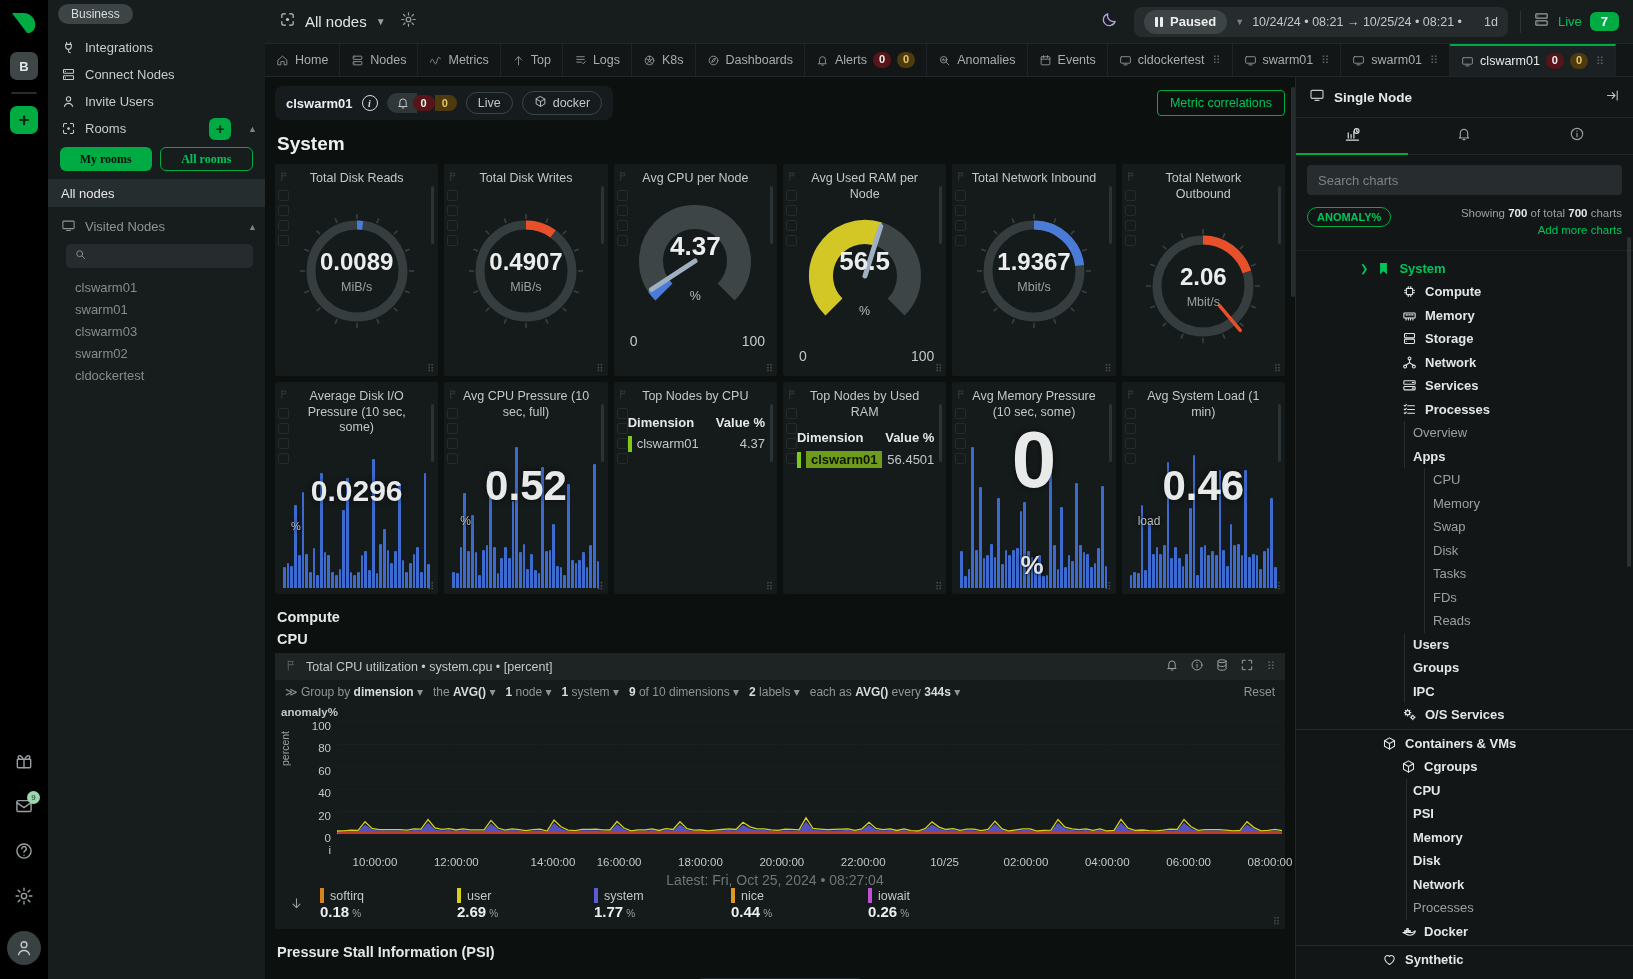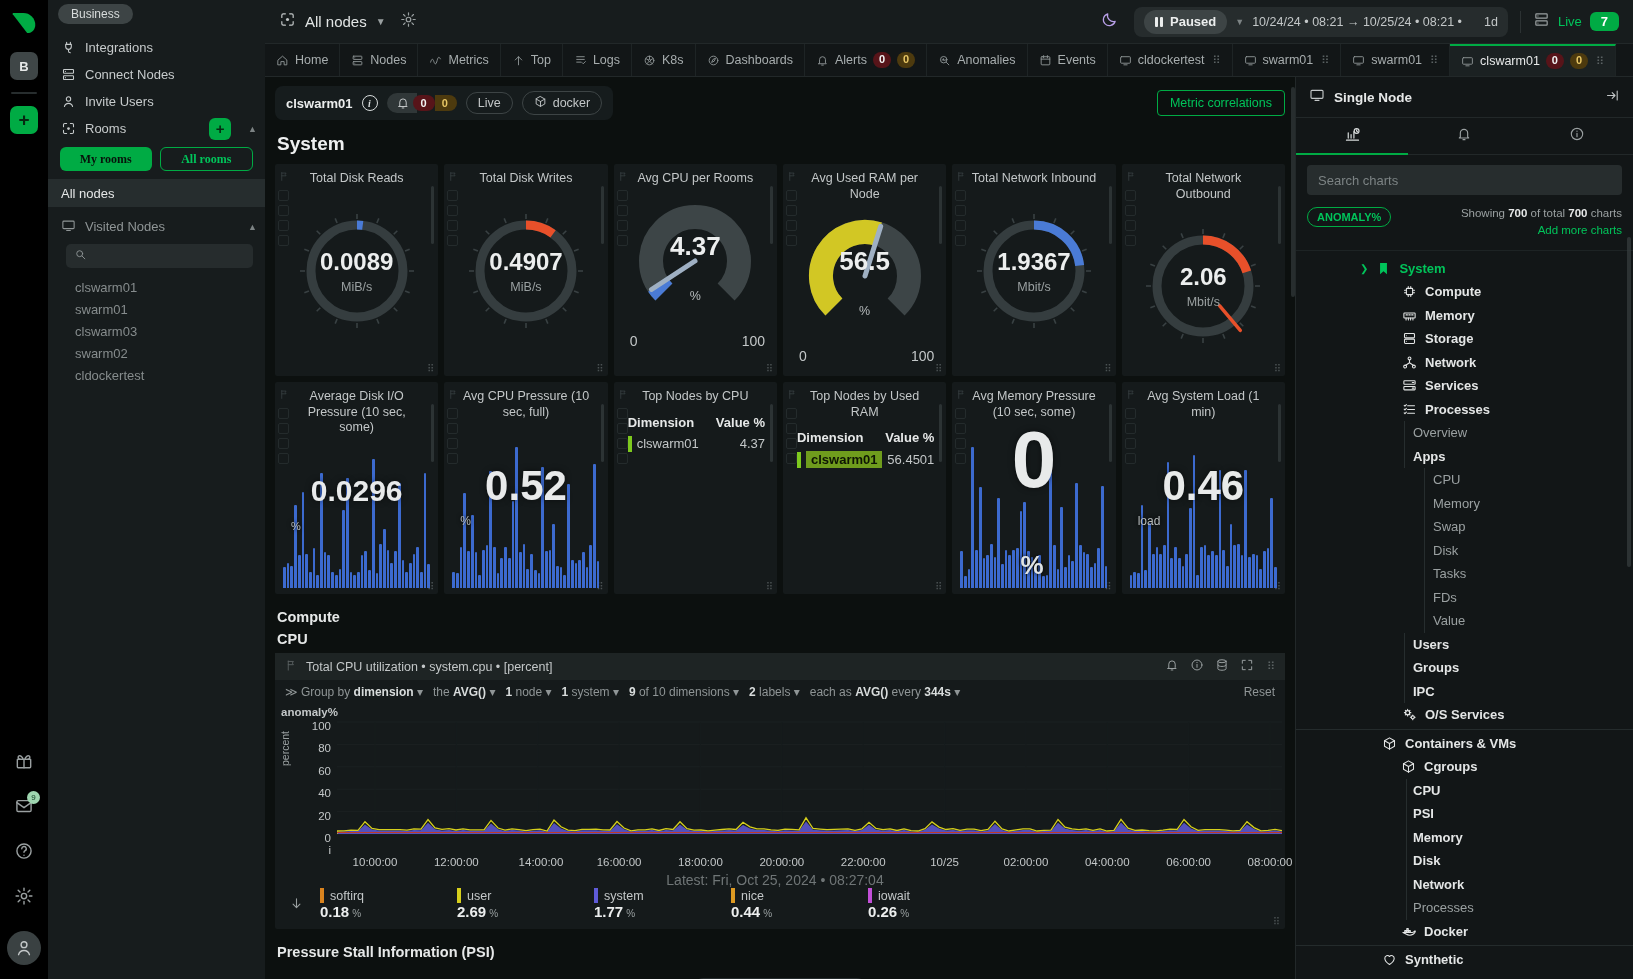--- a/index.html
+++ b/index.html
@@ -538,21 +538,21 @@
             <path d="M6 3.5v17M6 4.5h9.5l-2 3 2 3H6"></path>
           </svg></span>
         <span class="lrail">
           <i></i>
           <i></i>
           <i></i>
           <i></i>
         </span>
         <span class="rbar"></span>
         <span class="resize">⠿</span>
-        <div class="t-title">Avg CPU per Rooms</div>
+        <div class="t-title">Avg CPU per Node</div>
         <div class="gauge-wrap">
           <svg width="150" height="126" viewBox="0 0 150 126">
             <path d="M43.9 99.1 A44 44 0 1 1 106.1 99.1" stroke="#3d4547" stroke-width="24" fill="none"></path>
             <path d="M43.9 99.1 A44 44 0 0 1 38.2 92.1" stroke="#4a7bd6" stroke-width="24" fill="none"></path>
             <line x1="75" y1="68" x2="31.488752659379045" y2="96.47404704047715" stroke="#9fb0c3" stroke-width="5" stroke-linecap="round"></line>
           </svg>
           <div class="gauge-value">4.37</div>
           <div class="gauge-unit">%</div>
           <div class="gauge-min">0</div>
           <div class="gauge-max">100</div>
@@ -1017,21 +1017,21 @@
           <line x1="933" y1="12" x2="933" y2="124" stroke="#161c1d" stroke-width="1"></line>
           <path d="M0 124 L0.0 121.7 L7.0 121.6 L14.0 121.0 L21.0 121.1 L28.0 114.4 L35.0 119.6 L42.0 120.6 L49.0 120.6 L56.0 120.6 L63.0 120.6 L70.0 121.0 L77.0 120.0 L84.0 120.2 L91.0 112.8 L98.0 119.3 L105.0 120.4 L112.0 119.9 L119.0 120.9 L126.0 119.9 L133.0 120.8 L140.0 120.7 L147.0 120.8 L154.0 113.4 L161.0 119.3 L168.0 120.9 L175.0 120.0 L182.0 120.6 L189.0 121.4 L196.0 120.7 L203.0 120.3 L210.0 121.7 L217.0 113.1 L224.0 118.4 L231.0 121.0 L238.0 121.4 L245.0 120.3 L252.0 120.3 L259.0 120.2 L266.0 120.8 L273.0 120.9 L280.0 114.2 L287.0 119.3 L294.0 121.5 L301.0 120.8 L308.0 120.8 L315.0 119.9 L322.0 121.3 L329.0 119.9 L336.0 120.5 L343.0 114.4 L350.0 119.8 L357.0 121.0 L364.0 120.9 L371.0 121.5 L378.0 121.0 L385.0 120.5 L392.0 120.0 L399.0 120.5 L406.0 114.9 L413.0 118.4 L420.0 120.0 L427.0 120.0 L434.0 120.8 L441.0 121.2 L448.0 120.2 L455.0 120.4 L462.0 120.7 L469.0 111.4 L476.0 119.7 L483.0 120.2 L490.0 120.5 L497.0 120.4 L504.0 120.2 L511.0 120.0 L518.0 121.1 L525.0 120.0 L532.0 114.8 L539.0 119.7 L546.0 120.6 L553.0 120.0 L560.0 121.3 L567.0 120.1 L574.0 121.4 L581.0 121.7 L588.0 119.8 L595.0 114.6 L602.0 118.6 L609.0 120.5 L616.0 119.9 L623.0 121.1 L630.0 120.3 L637.0 120.2 L644.0 121.5 L651.0 120.5 L658.0 114.0 L665.0 120.0 L672.0 121.7 L679.0 120.8 L686.0 119.9 L693.0 119.9 L700.0 121.7 L707.0 121.1 L714.0 121.0 L721.0 112.7 L728.0 118.6 L735.0 120.0 L742.0 120.7 L749.0 119.9 L756.0 121.1 L763.0 120.0 L770.0 121.7 L777.0 121.2 L784.0 112.6 L791.0 119.4 L798.0 121.1 L805.0 120.9 L812.0 121.5 L819.0 121.6 L826.0 121.0 L833.0 120.2 L840.0 120.5 L847.0 112.7 L854.0 118.4 L861.0 121.1 L868.0 120.6 L875.0 120.6 L882.0 120.6 L889.0 121.0 L896.0 121.5 L903.0 121.1 L910.0 114.4 L917.0 119.0 L924.0 121.6 L931.0 121.2 L938.0 120.4 L945.0 121.4 L945 124 Z" fill="#5f5bd8" fill-opacity="0.85"></path>
           <path d="M0 124 L0.0 121.0 L7.0 120.9 L14.0 120.2 L21.0 120.3 L28.0 111.7 L35.0 118.4 L42.0 119.7 L49.0 119.7 L56.0 119.7 L63.0 119.7 L70.0 120.2 L77.0 118.8 L84.0 119.1 L91.0 109.6 L98.0 118.0 L105.0 119.4 L112.0 118.7 L119.0 120.0 L126.0 118.8 L133.0 119.9 L140.0 119.8 L147.0 119.9 L154.0 110.4 L161.0 118.0 L168.0 120.1 L175.0 118.9 L182.0 119.7 L189.0 120.7 L196.0 119.7 L203.0 119.2 L210.0 121.1 L217.0 110.1 L224.0 116.8 L231.0 120.1 L238.0 120.6 L245.0 119.3 L252.0 119.3 L259.0 119.1 L266.0 119.9 L273.0 120.0 L280.0 111.5 L287.0 118.0 L294.0 120.8 L301.0 119.9 L308.0 119.9 L315.0 118.8 L322.0 120.5 L329.0 118.7 L336.0 119.5 L343.0 111.7 L350.0 118.6 L357.0 120.1 L364.0 120.0 L371.0 120.8 L378.0 120.2 L385.0 119.5 L392.0 118.9 L399.0 119.5 L406.0 112.3 L413.0 116.8 L420.0 118.9 L427.0 118.9 L434.0 119.9 L441.0 120.4 L448.0 119.1 L455.0 119.4 L462.0 119.8 L469.0 107.8 L476.0 118.5 L483.0 119.1 L490.0 119.6 L497.0 119.4 L504.0 119.1 L511.0 118.8 L518.0 120.3 L525.0 118.8 L532.0 112.3 L539.0 118.5 L546.0 119.6 L553.0 118.9 L560.0 120.5 L567.0 118.9 L574.0 120.6 L581.0 121.0 L588.0 118.7 L595.0 111.9 L602.0 117.1 L609.0 119.5 L616.0 118.7 L623.0 120.3 L630.0 119.2 L637.0 119.2 L644.0 120.7 L651.0 119.5 L658.0 111.2 L665.0 118.9 L672.0 121.0 L679.0 119.9 L686.0 118.8 L693.0 118.8 L700.0 121.0 L707.0 120.3 L714.0 120.2 L721.0 109.5 L728.0 117.1 L735.0 118.8 L742.0 119.7 L749.0 118.8 L756.0 120.3 L763.0 118.9 L770.0 121.0 L777.0 120.4 L784.0 109.4 L791.0 118.1 L798.0 120.3 L805.0 120.0 L812.0 120.7 L819.0 120.9 L826.0 120.2 L833.0 119.1 L840.0 119.5 L847.0 109.5 L854.0 116.8 L861.0 120.3 L868.0 119.7 L875.0 119.6 L882.0 119.7 L889.0 120.2 L896.0 120.8 L903.0 120.3 L910.0 111.7 L917.0 117.6 L924.0 120.9 L931.0 120.4 L938.0 119.4 L945.0 120.7" fill="none" stroke="#d6cf1c" stroke-width="1.3"></path>
           <line x1="0" y1="122.5" x2="945" y2="122.5" stroke="#c0392b" stroke-width="1"></line>
           <line x1="0" y1="124" x2="945" y2="124" stroke="#39414 3" stroke-width="1"></line>
         </svg>
     </div>
     <div class="xaxis" id="xaxis">
         <span style="left: 38px;">10:00:00</span>
         <span style="left: 119.364px;">12:00:00</span>
-        <span style="left: 204px;">14:00:00</span>
+        <span style="left: 216px;">14:00:00</span>
         <span style="left: 282.091px;">16:00:00</span>
         <span style="left: 363.455px;">18:00:00</span>
         <span style="left: 444.818px;">20:00:00</span>
         <span style="left: 526.182px;">22:00:00</span>
         <span style="left: 607.545px;">10/25</span>
         <span style="left: 688.909px;">02:00:00</span>
         <span style="left: 770.273px;">04:00:00</span>
         <span style="left: 851.636px;">06:00:00</span>
         <span style="left: 933px;">08:00:00</span>
       </div>
@@ -1213,21 +1213,21 @@
       <div class="rm-item dim" style="padding-left: 137px;">
         <span class="guide" style="left: 128px;"></span>
         <span>Tasks</span>
       </div>
       <div class="rm-item dim" style="padding-left: 137px;">
         <span class="guide" style="left: 128px;"></span>
         <span>FDs</span>
       </div>
       <div class="rm-item dim" style="padding-left: 137px;">
         <span class="guide" style="left: 128px;"></span>
-        <span>Value</span>
+        <span>Reads</span>
       </div>
       <div class="rm-item bold" style="padding-left: 117px;">
         <span class="guide" style="left: 108px;"></span>
         <span>Users</span>
       </div>
       <div class="rm-item bold" style="padding-left: 117px;">
         <span class="guide" style="left: 108px;"></span>
         <span>Groups</span>
       </div>
       <div class="rm-item bold" style="padding-left: 117px;">

